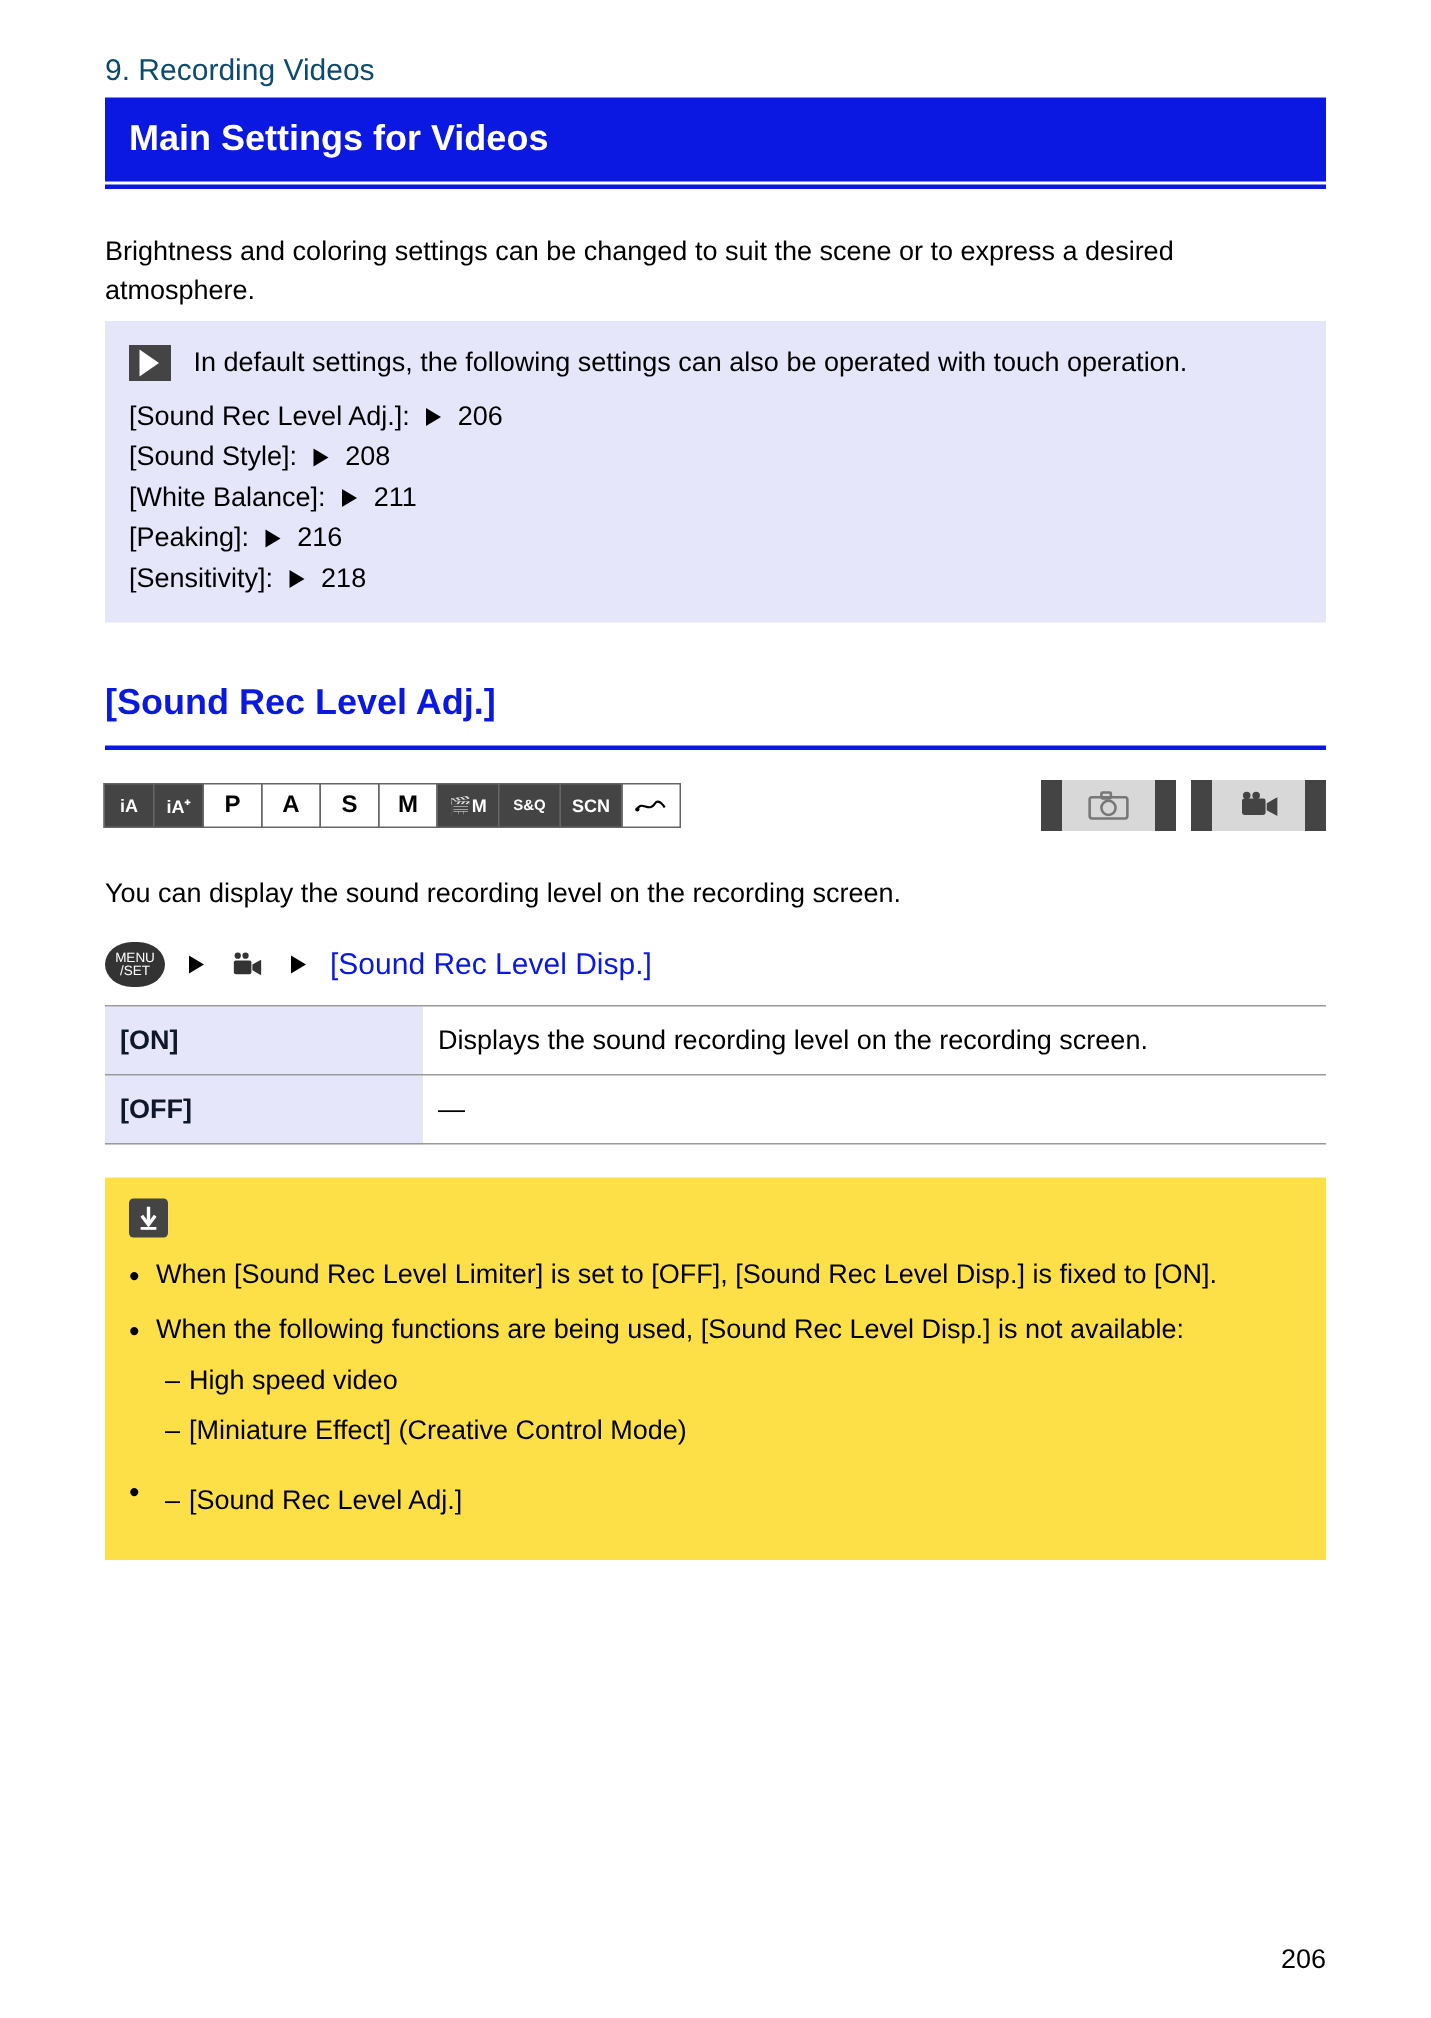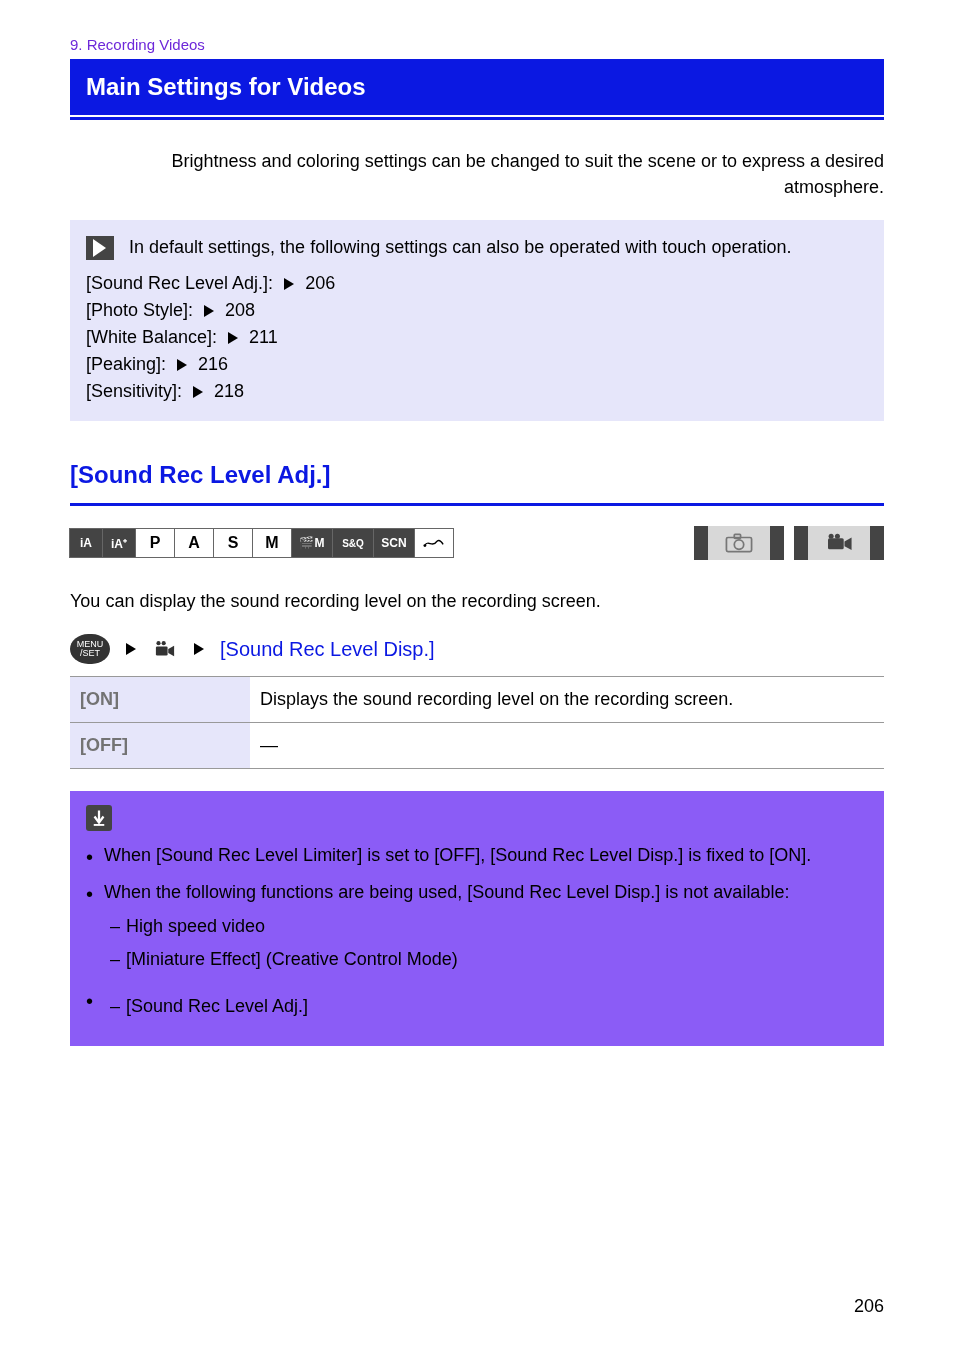--- a/index.html
+++ b/index.html
@@ -7,38 +7,38 @@
     font-family: Arial, Helvetica, sans-serif;
     width: 954px;
     height: 1345px;
     background: #fff;
     position: relative;
     color: #000;
     font-size: 18px;
   }
   .page-pad { padding: 36px 70px 40px 70px; position: relative; height: 100%; }
   .breadcrumb {
-    font-size: 15px;
-    color: #6d28d9;
+    font-size: 20px;
+    color: #0c4a6e;
     margin-bottom: 6px;
   }
   .title-bar {
     background: #0b18e2;
     color: #fff;
     font-weight: bold;
     font-size: 24px;
     padding: 14px 16px;
   }
   .blue-divider {
     height: 3px;
     background: #0b18e2;
     margin-top: 2px;
     margin-bottom: 28px;
   }
-  .intro { margin-bottom: 20px; line-height: 1.45; text-align: right; }
+  .intro { margin-bottom: 8px; line-height: 1.45; }
   .tip-box {
     background: #e6e6fa;
     padding: 14px 16px 16px 16px;
     margin-bottom: 40px;
   }
   .tip-icon {
     display: inline-block;
     width: 28px; height: 24px;
     background: #444;
     vertical-align: middle;
@@ -115,25 +115,25 @@
     flex-direction: column;
   }
   .menu-icon-video {
     width: 26px; height: 22px; position: relative; display:inline-block;
   }
   .menu-icon-video svg { width: 26px; height: 22px; }
   .menu-label { color: #0b18e2; font-weight: normal; font-size: 20px; }
 
   table.opts { width: 100%; border-collapse: collapse; }
   table.opts td { border-top: 1px solid #999; border-bottom: 1px solid #999; padding: 12px 10px; vertical-align: middle; }
-  table.opts td.key { background: #e6e6fa; width: 180px; color: #737373; font-weight: bold; }
+  table.opts td.key { background: #e6e6fa; width: 212px; color: #0f172a; font-weight: bold; }
   table.opts tr.off td.key { background: #e6e6fa; }
 
   .note-box {
-    background: #8b5cf6;
+    background: #fde047;
     padding: 14px 4px 18px 16px;
     margin-top: 22px;
   }
   .note-icon {
     display:inline-flex; align-items:center; justify-content:center;
     width: 26px; height: 26px; background:#444; border-radius: 3px;
     margin-right: 8px; vertical-align: middle;
   }
   .note-icon svg { width: 16px; height: 18px; }
   .bullets { list-style: none; margin-top: 6px; }
@@ -162,21 +162,21 @@
   <div class="tip-box">
     <span class="tip-icon"></span>
     <span class="tip-text">In default settings, the following settings can also be operated with touch operation.</span>
     <ul class="tip-list">
       <li>
         <span>[Sound Rec Level Adj.]:</span>
         <span class="arrow-r"></span>
         <span>206</span>
       </li>
       <li>
-        <span>[Photo Style]:</span>
+        <span>[Sound Style]:</span>
         <span class="arrow-r"></span>
         <span>208</span>
       </li>
       <li>
         <span>[White Balance]:</span>
         <span class="arrow-r"></span>
         <span>211</span>
       </li>
       <li>
         <span>[Peaking]:</span>

